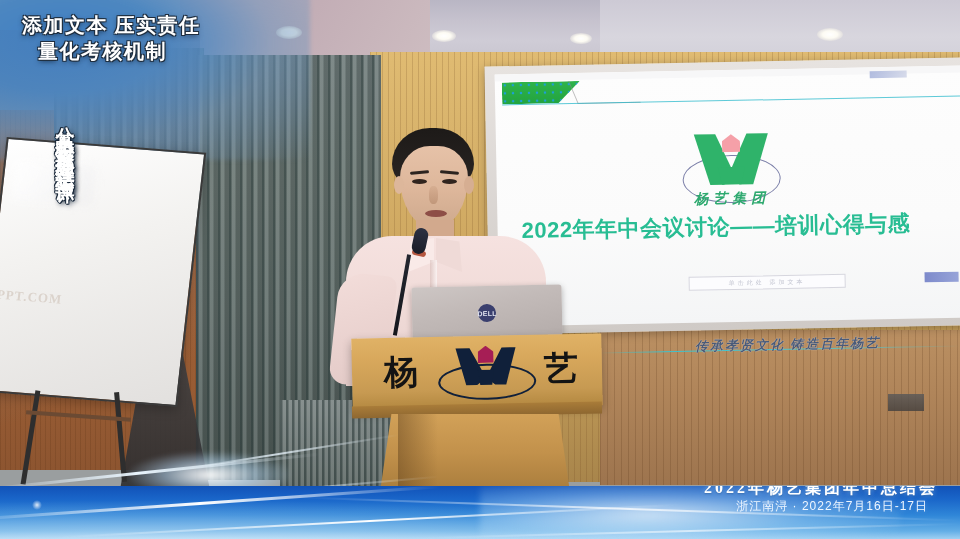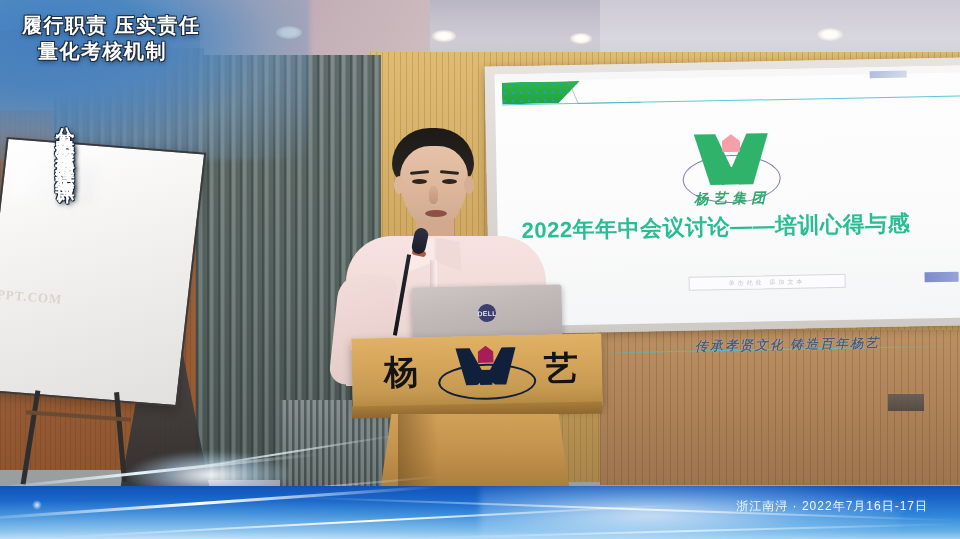--- a/index.html
+++ b/index.html
@@ -553,23 +553,24 @@
   <div class="streak s2"></div>
   <div class="streak s3"></div>
 
   <div class="bottom-band">
     <div class="band-glow"></div>
     <div class="band-dot"></div>
     <div class="band-streak b1"></div>
     <div class="band-streak b2"></div>
     <div class="band-streak b3"></div>
     <div class="band-streak b4"></div>
+    <div class="band-title">2022年杨艺集团年中总结会</div>
     <div class="band-sub">浙江南浔 · 2022年7月16日-17日</div>
   </div>
 
   <div class="headline">
-    <div class="hl-1">履行职责  压实责任</div>
+    <div class="hl-1">添加文本  压实责任</div>
     <div class="hl-2">量化考核机制</div>
   </div>
 
   <div class="vcaption">公墓中心投资部总经理总结与点评</div>
 
 </div>
 
 </body></html>

